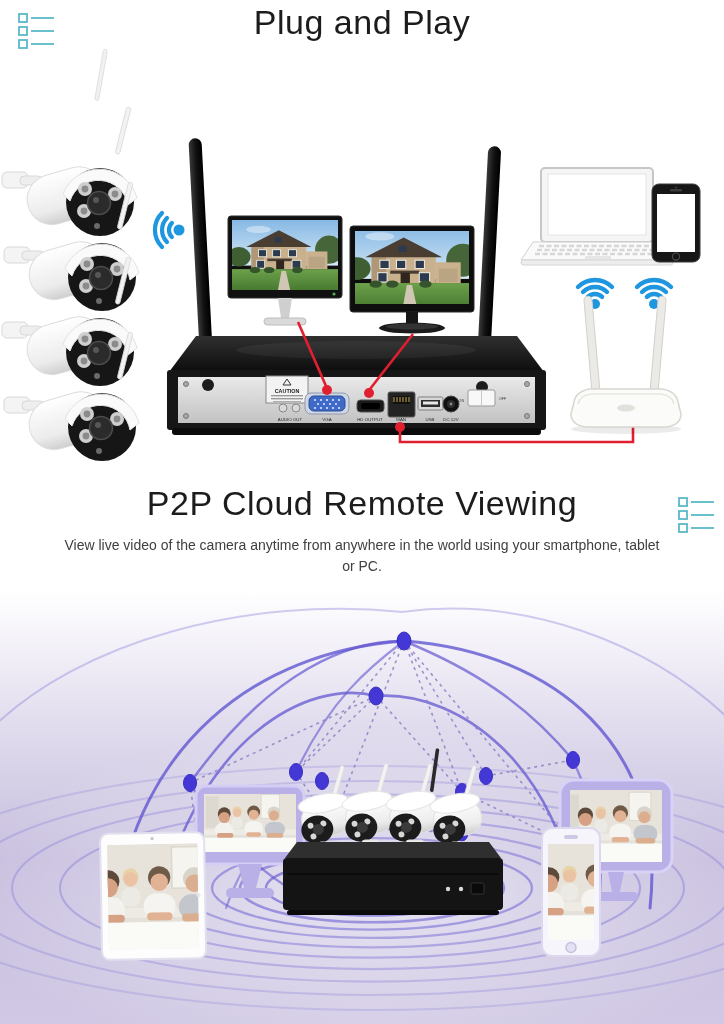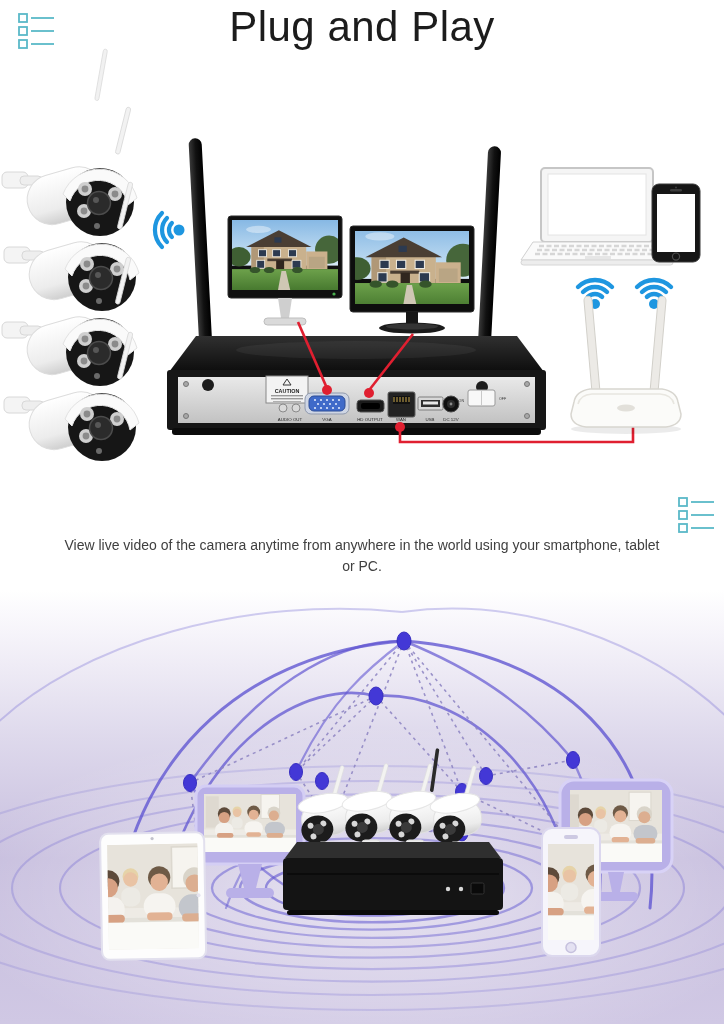--- a/index.html
+++ b/index.html
@@ -1,20 +1,20 @@
 <!DOCTYPE html>
 <html><head>
 <meta charset="utf-8">
 <style>
   html,body{margin:0;padding:0;background:#fff;}
   .canvas{position:relative;width:724px;height:1024px;background:#ffffff;overflow:hidden;
           font-family:"Liberation Sans",sans-serif;}
   .art{position:absolute;left:0;top:0;}
   .heading{position:absolute;left:0;width:724px;text-align:center;color:#1c1c1c;
-           font-size:42px;font-weight:400;letter-spacing:.5px;}
+           font-size:34px;font-weight:400;letter-spacing:.5px;}
   .para{position:absolute;color:#404040;font-size:14px;line-height:21px;text-align:center;}
   .para1{top:50px;left:72px;width:580px;}
   .para1 span{display:inline-block;max-width:545px;}
   .para2{top:535px;left:52px;width:620px;}
   .para2 span{display:inline-block;max-width:602px;}
   .list-icon{position:absolute;}
   svg text{font-family:"Liberation Sans",sans-serif;}
 </style>
 </head>
 <body>
@@ -467,20 +467,21 @@
           <use href="#family-scene"></use>
         </svg>
         <circle cx="29" cy="119.5" r="5" fill="#e4e1f2" stroke="#c6c1de" stroke-width="1.5"></circle>
       </g>
     </g>
   </svg>
 
   <div class="heading" style="top:3px">Plug and Play</div>
 
 
+  <div class="heading" style="top:484px">P2P Cloud Remote Viewing</div>
 
   <div class="para para2">
     <span>View live video of the camera anytime from anywhere in the world using your smartphone, tablet or PC.</span>
   </div>
 
   <svg class="list-icon" style="left:18px;top:12px" width="42" height="42" viewBox="0 0 42 42">
     <g fill="none" stroke="#5ab9c8" stroke-width="1.8">
       <rect x="1" y="2" width="8" height="8"></rect>
         <line x1="13" y1="6" x2="36" y2="6"></line>
       <rect x="1" y="15" width="8" height="8"></rect>

